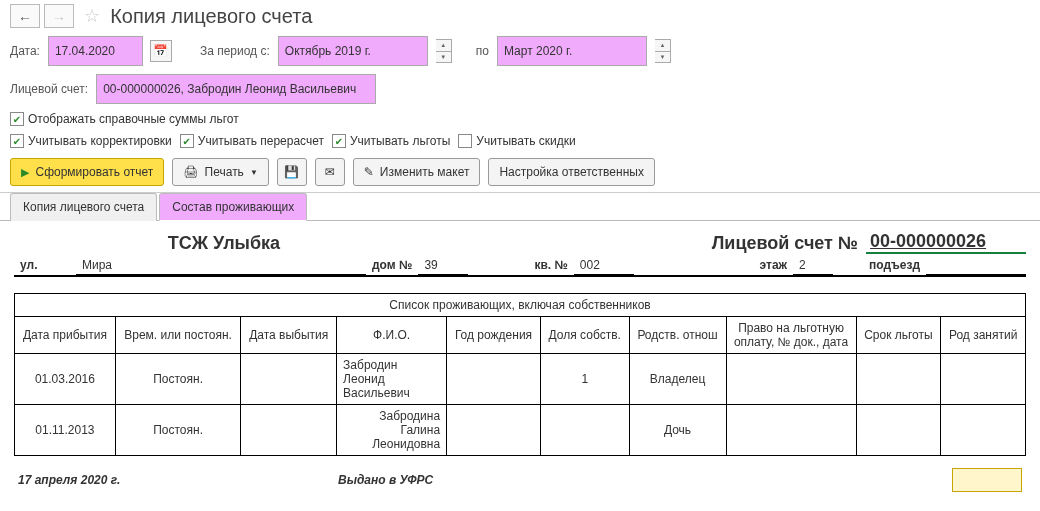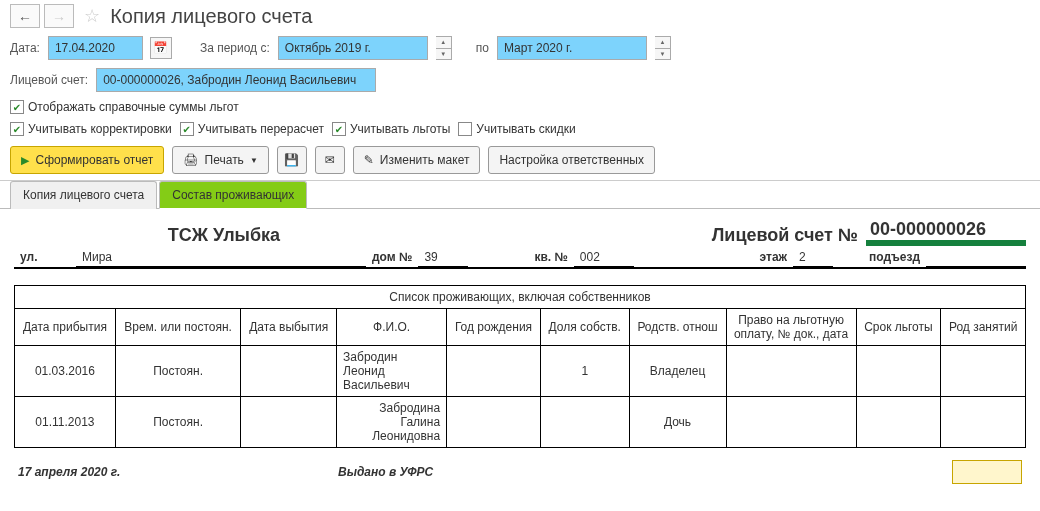--- a/index.html
+++ b/index.html
@@ -41,23 +41,23 @@
   }
   .row {
     display: flex;
     align-items: center;
     gap: 8px;
     padding: 4px 10px;
   }
   .label { color: #555; }
   .input {
     border: 1px solid #aaa;
-    background: #7dd3fc;
+    background: #f0abfc;
     height: 24px;
-    padding: 5px 6px;
+    padding: 14px 6px;
     display: inline-flex;
     align-items: center;
   }
   .date-input { width: 95px; position: relative; }
   .cal-btn {
     width: 22px; height: 22px; border: 1px solid #aaa;
     display: inline-flex; align-items: center; justify-content: center;
     margin-left: -1px; background: #f6f6f6; cursor: pointer; font-size: 12px;
   }
   .period-input { width: 150px; }
@@ -101,36 +101,36 @@
   }
   .tabs {
     display: flex; padding: 0 10px; border-bottom: 1px solid #bbb;
     margin-top: -1px;
   }
   .tab {
     padding: 6px 12px; border: 1px solid #bbb; border-bottom: none;
     background: #f0f0f0; margin-right: 2px; border-radius: 3px 3px 0 0;
     cursor: pointer; position: relative; top: 1px;
   }
-  .tab.active { background: #84cc16; border-bottom: 1px solid #fff; }
+  .tab.active { background: #f0abfc; border-bottom: 1px solid #fff; }
   .report {
     padding: 8px 14px;
   }
   .report-head {
     display: flex; align-items: flex-end; padding: 2px 0;
   }
   .company {
     font-size: 18px; font-weight: bold; flex: 0 0 420px; text-align: center;
   }
   .acct-label {
     font-size: 18px; font-weight: bold; margin-left: auto; padding-right: 8px;
   }
   .acct-no {
-    font-size: 18px; font-weight: bold; border-bottom: 6px solid #15803d;
-    min-width: 160px; padding: 0 4px;
+    font-size: 18px; font-weight: bold; border-bottom: 2px solid #15803d;
+    min-width: 160px; padding: 0 4px; text-decoration: underline;
   }
   .addr-row { display: flex; border-bottom: 2px solid #000; }
   .addr-row > div { padding: 2px 6px; }
   .ul-lbl { font-weight: bold; width: 62px; }
   .street { flex: 0 0 290px; border-bottom: 1px solid #000; }
   .dom-lbl { font-weight: bold; }
   .dom-v { border-bottom: 1px solid #000; min-width: 50px; }
   .kv-lbl { font-weight: bold; }
   .kv-v { border-bottom: 1px solid #000; min-width: 60px; }
   .etazh-lbl { font-weight: bold; margin-left: auto; }

